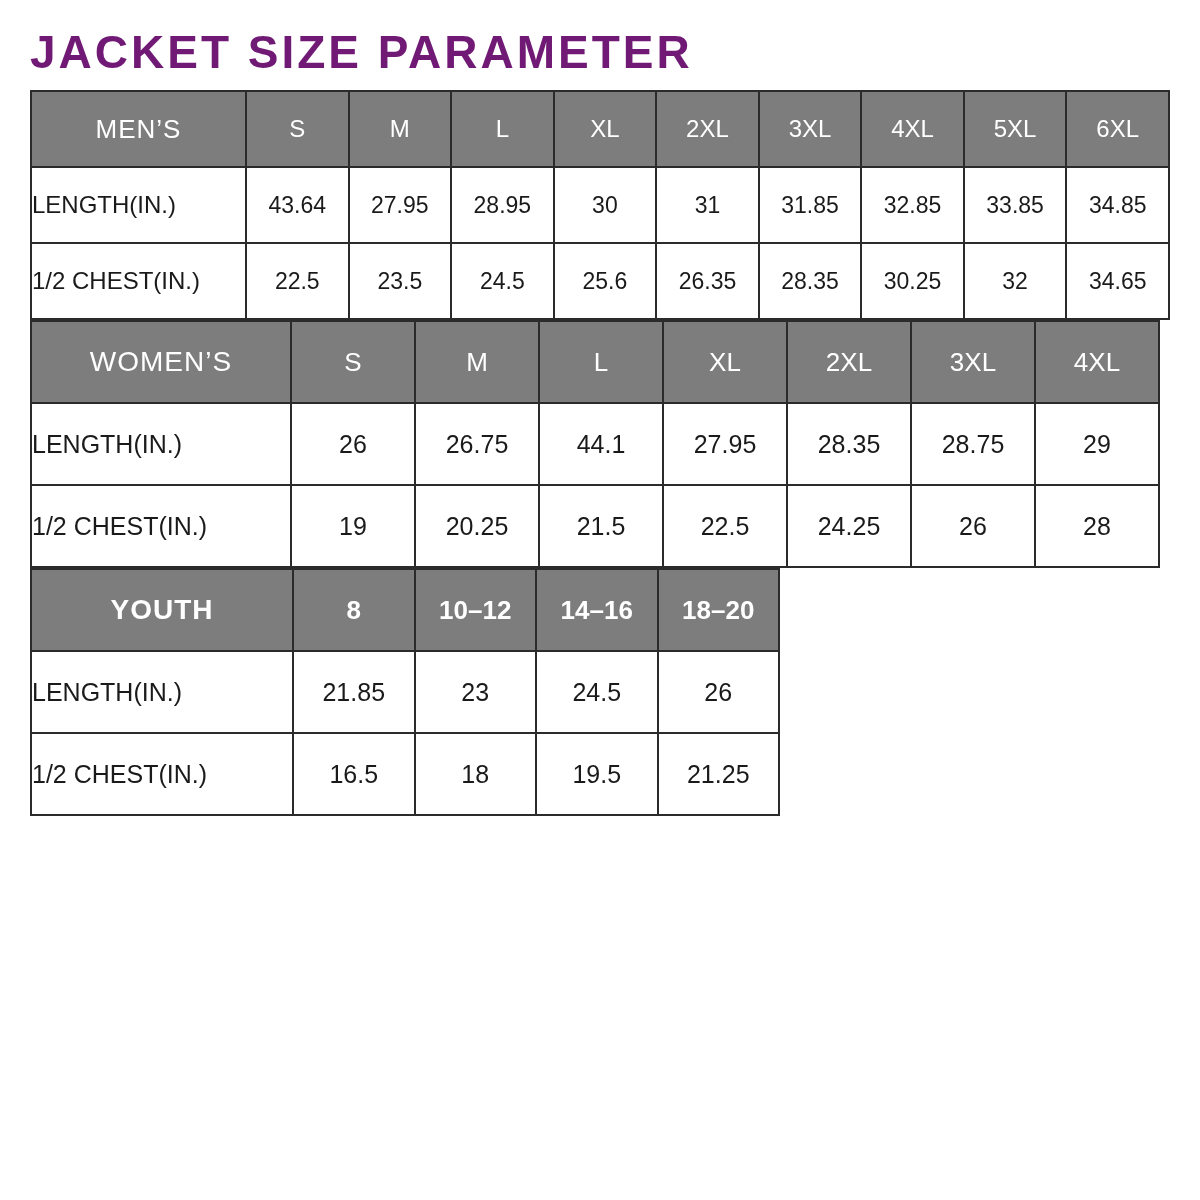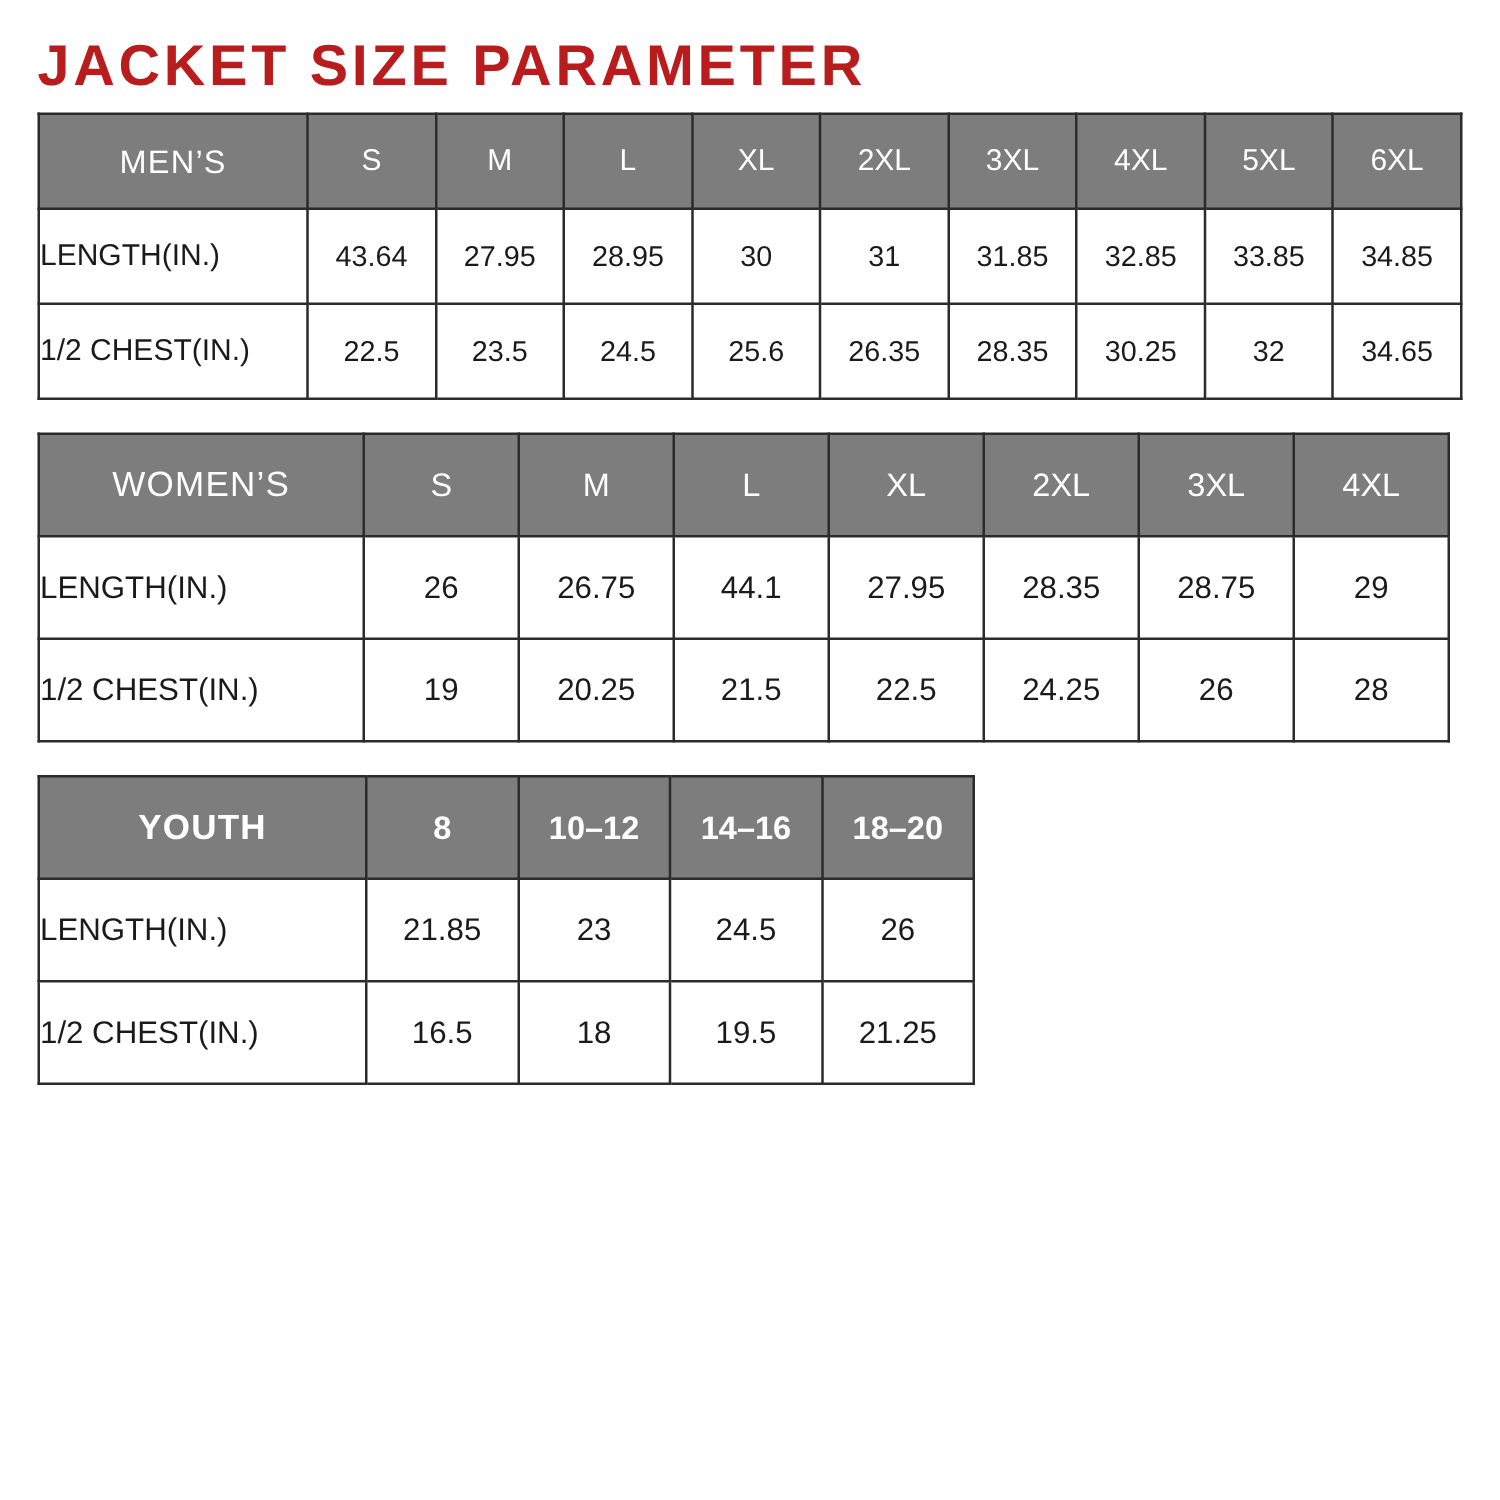--- a/index.html
+++ b/index.html
@@ -18,35 +18,34 @@
     width: 1200px;
     height: 1200px;
     box-sizing: border-box;
     padding: 28px 30px 0 30px;
     position: relative;
   }
   .title {
     font-size: 46px;
     font-weight: bold;
     letter-spacing: 3px;
-    color: #b91c1c;
+    color: #701a75;
     margin: 0 0 14px 0;
     line-height: 1.05;
   }
   .note {
     color: #ee1c1c;
     font-size: 23px;
     line-height: 1.35;
     margin: 0 0 26px 0;
     max-width: 920px;
   }
   table.size {
     border-collapse: collapse;
     table-layout: fixed;
-    margin-bottom: 26px;
   }
   table.size td, table.size th {
     border: 2px solid #2b2b2b;
     text-align: center;
     vertical-align: middle;
     font-size: 23px;
     font-weight: normal;
     color: #1a1a1a;
     background: #ffffff;
     padding: 0;

